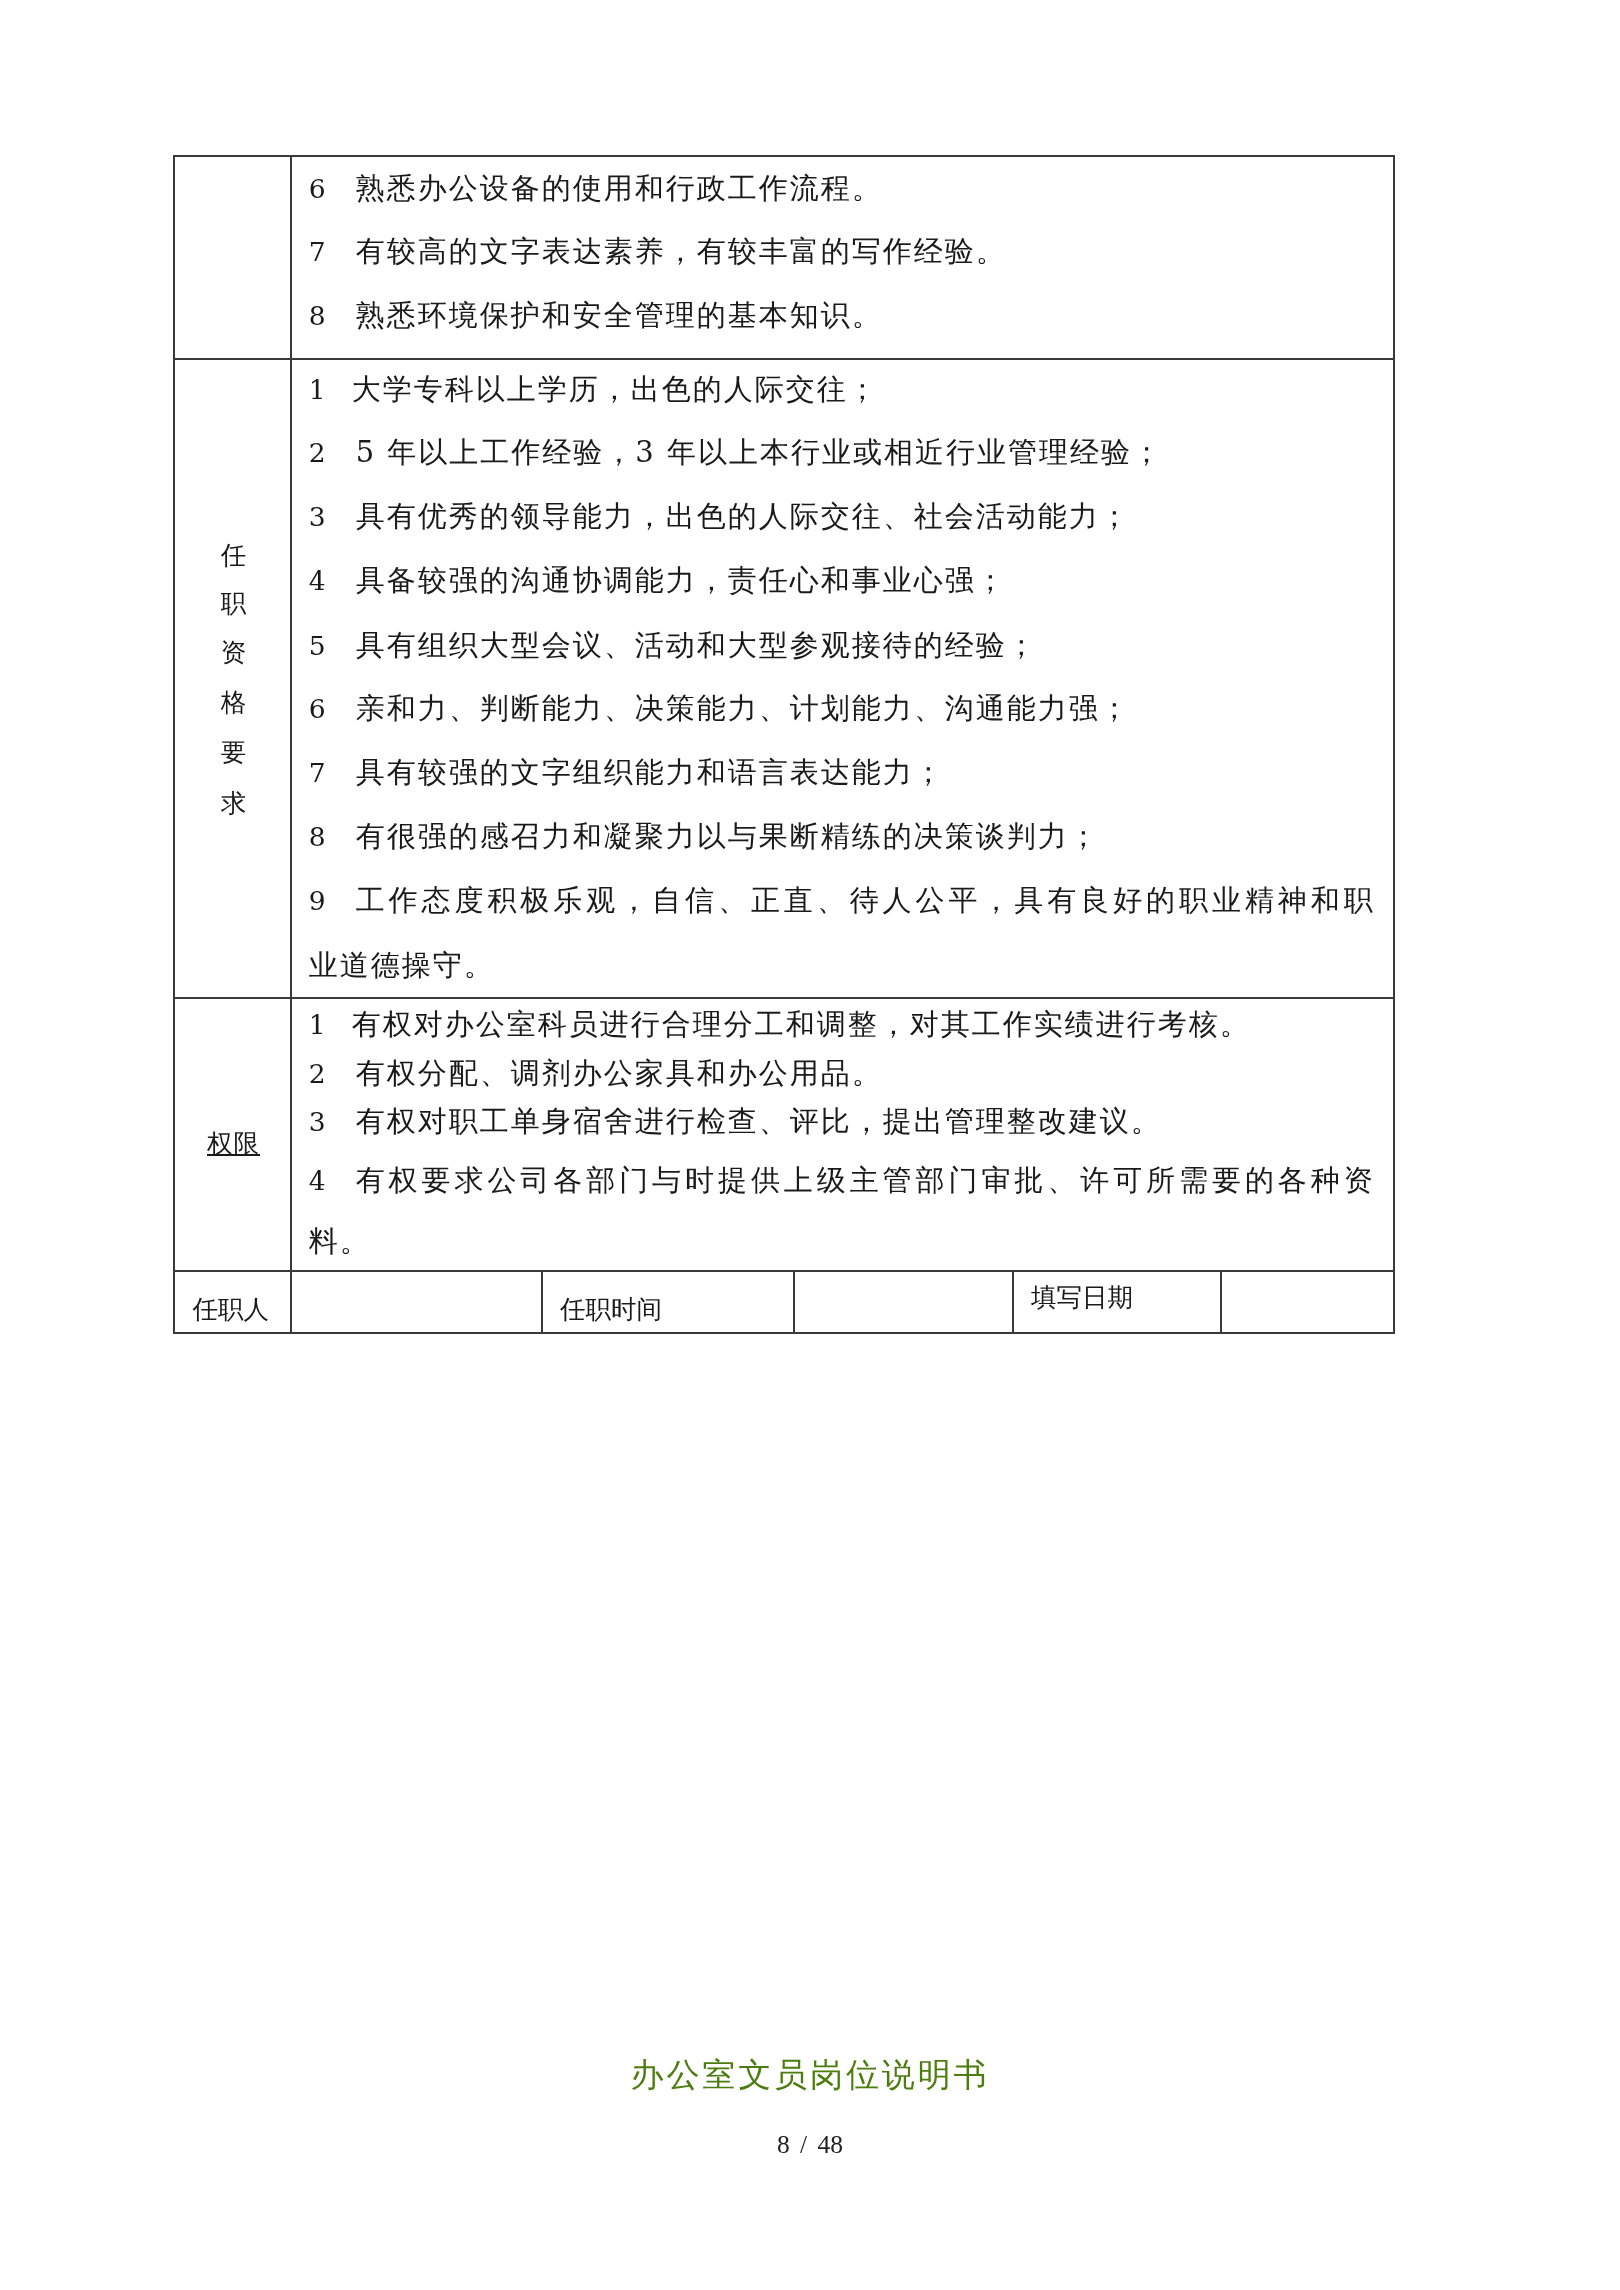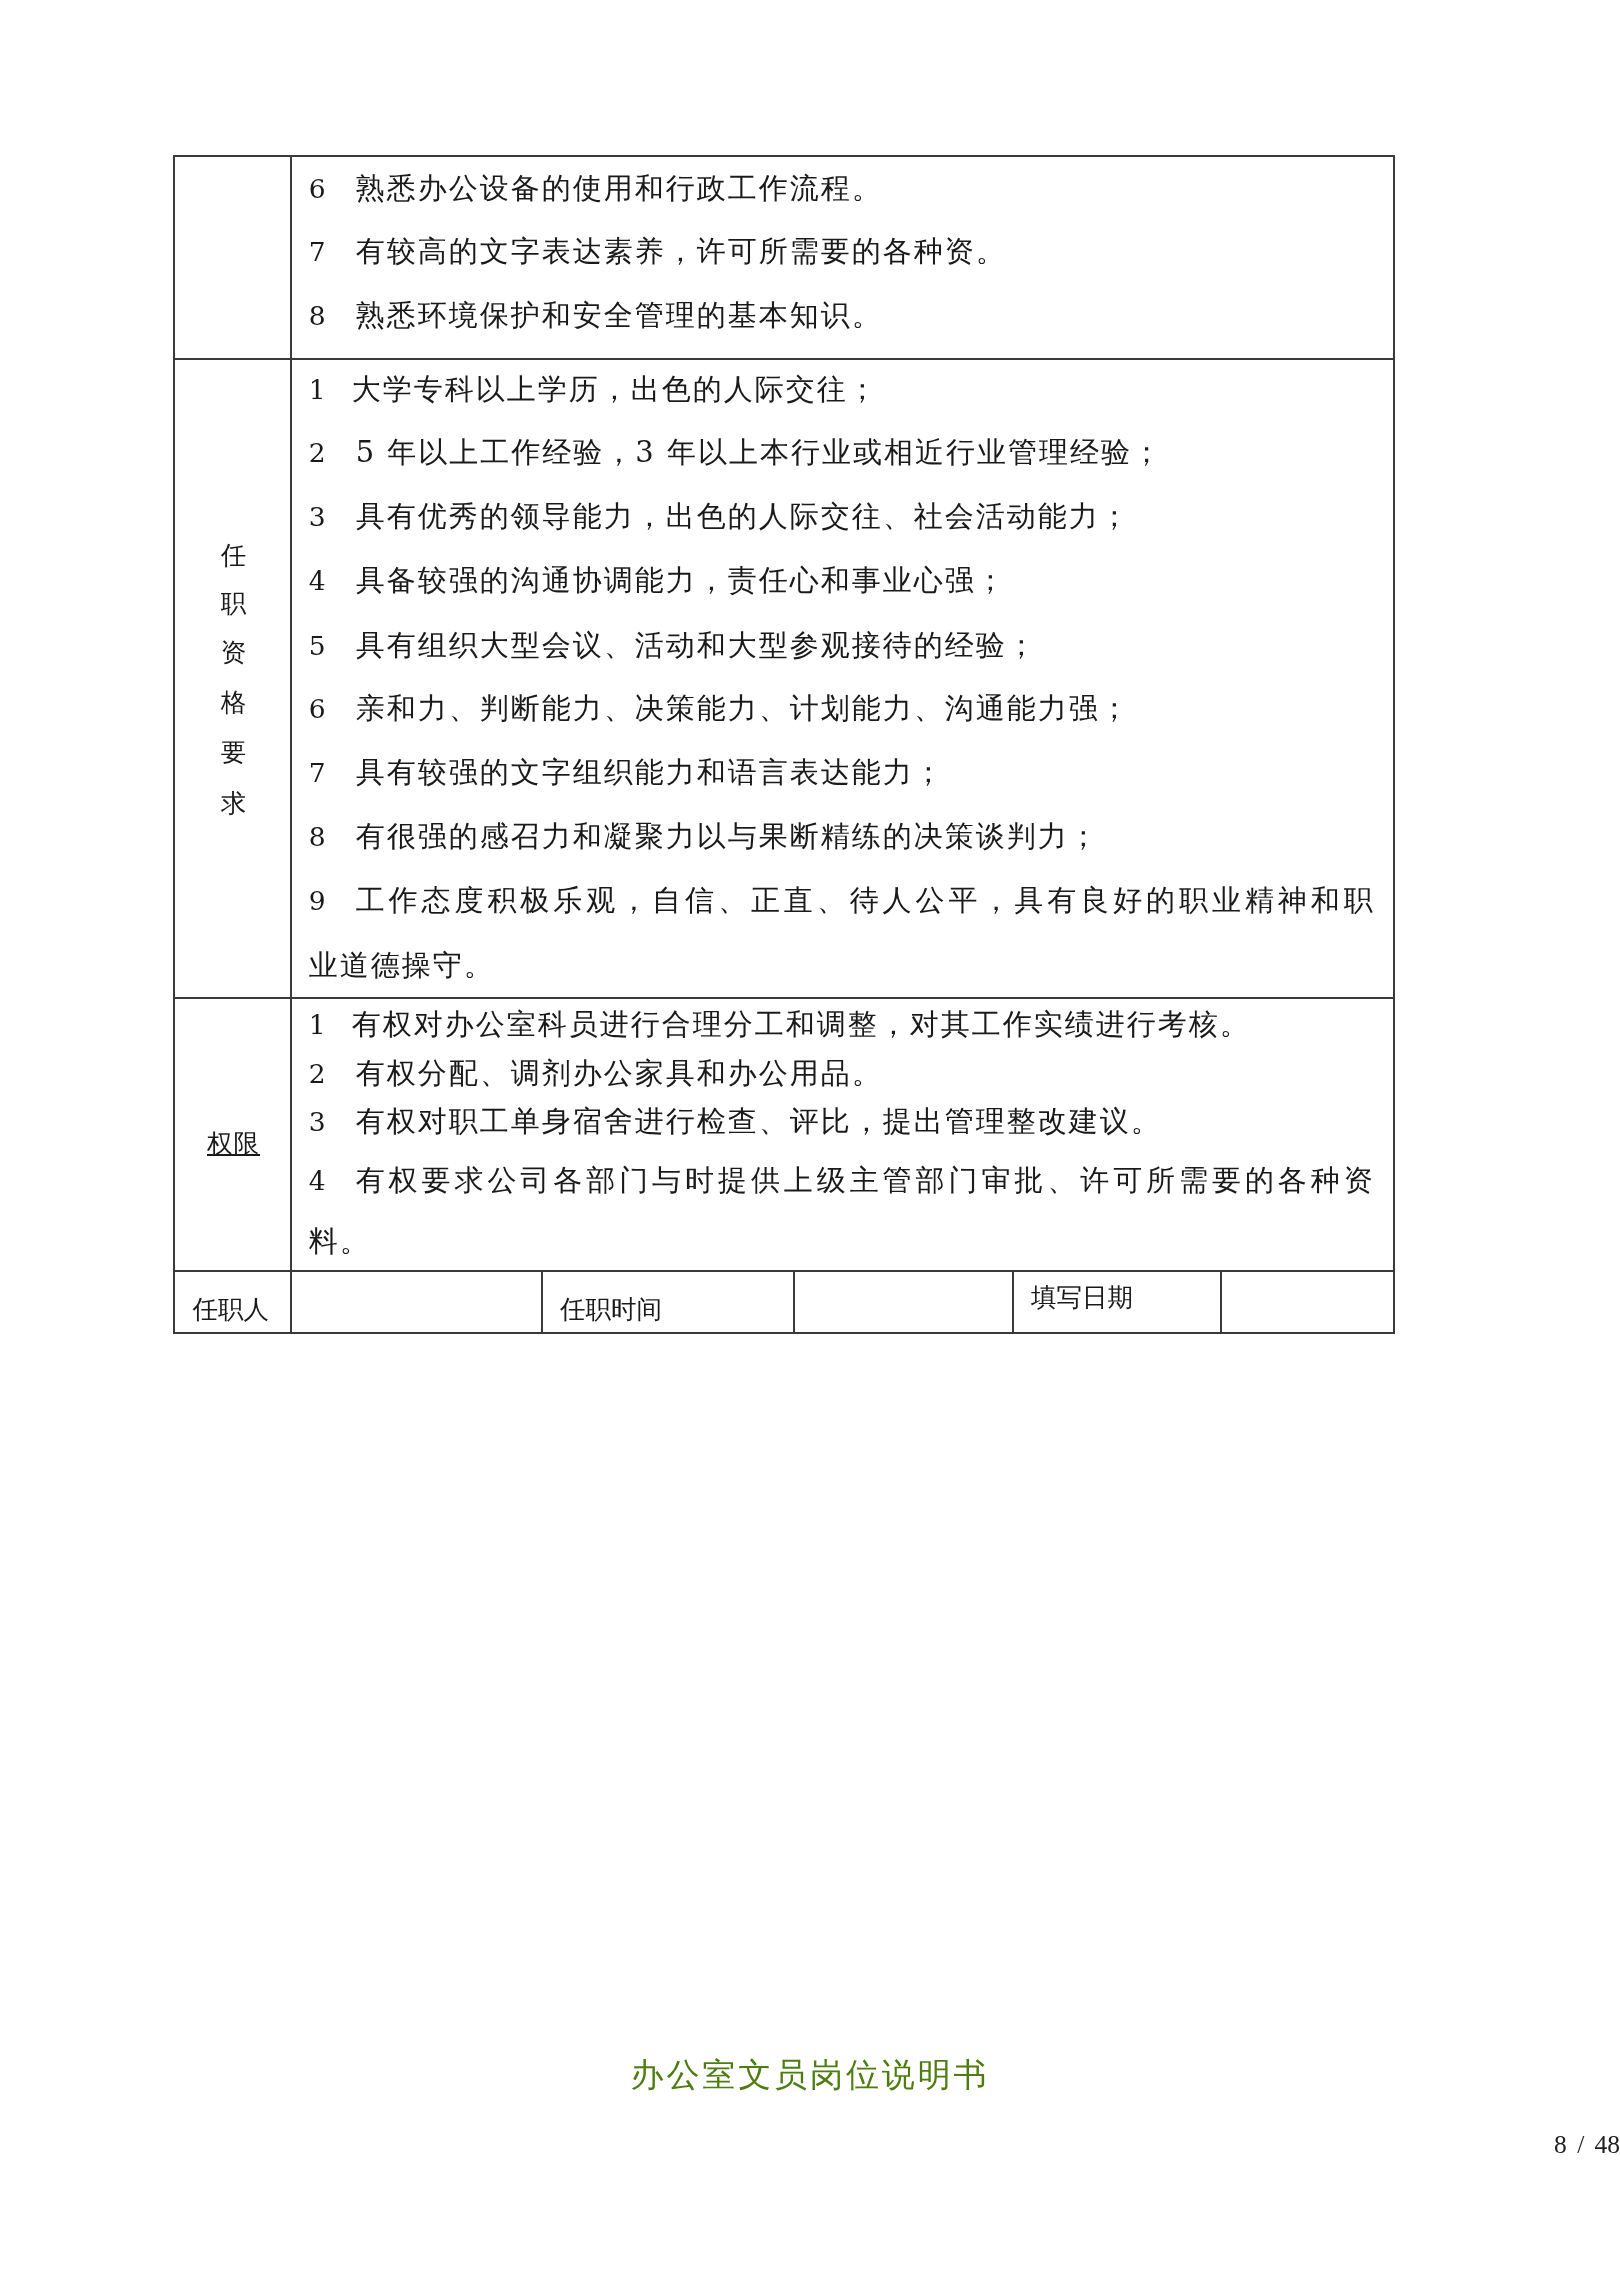--- a/index.html
+++ b/index.html
@@ -23,21 +23,21 @@
   .vlabel-char { position: absolute; width: 117px; text-align: center; font-size: 25.5px;
                  height: 31px; line-height: 31px; }
   .label { position: absolute; width: 117px; text-align: center; font-size: 25.5px;
            height: 31px; line-height: 31px; letter-spacing: 1px; text-decoration: underline; }
 
   .sig-text { position: absolute; font-size: 25.5px; height: 31px; line-height: 31px; white-space: nowrap; }
 
   .footer-title { position: absolute; left: 0; width: 1620px; top: 2054px; height: 41px; line-height: 41px;
                   text-align: center; font-size: 33px; letter-spacing: 2.9px; color: #4d7c0f; }
   .footer-page { position: absolute; left: 0; width: 1620px; top: 2129px; height: 31px; line-height: 31px;
-                 text-align: right; font-size: 25.5px; color: #222;
+                 text-align: center; font-size: 25.5px; color: #222;
                  font-family: "Liberation Serif", "DejaVu Serif", serif; word-spacing: 3.9px; }
 </style>
 </head>
 <body>
 
 <div class="page">
 
   <div class="tbl">
 
     <div class="hline" style="top:201px"></div>
@@ -51,21 +51,21 @@
     <div class="vline" style="left:837px; top:1113px; height:64px"></div>
     <div class="vline" style="left:1045px; top:1113px; height:64px"></div>
 
     <div class="cell" style="left:117px; top:0; width:1104px; height:201px">
       <div class="line" style="left:16.7px; top:11.8px">
         <span class="num">6</span>
         <span class="txt">熟悉办公设备的使用和行政工作流程。</span>
       </div>
       <div class="line" style="left:16.7px; top:75px">
         <span class="num">7</span>
-        <span class="txt">有较高的文字表达素养，许可所需要的各种资。</span>
+        <span class="txt">有较高的文字表达素养，有较丰富的写作经验。</span>
       </div>
       <div class="line" style="left:16.7px; top:139px">
         <span class="num">8</span>
         <span class="txt">熟悉环境保护和安全管理的基本知识。</span>
       </div>
     </div>
 
     <div class="cell" style="left:0; top:203px; width:115px; height:637px">
       <div class="vlabel-char" style="top:180px">任</div>
       <div class="vlabel-char" style="top:228px">职</div>

